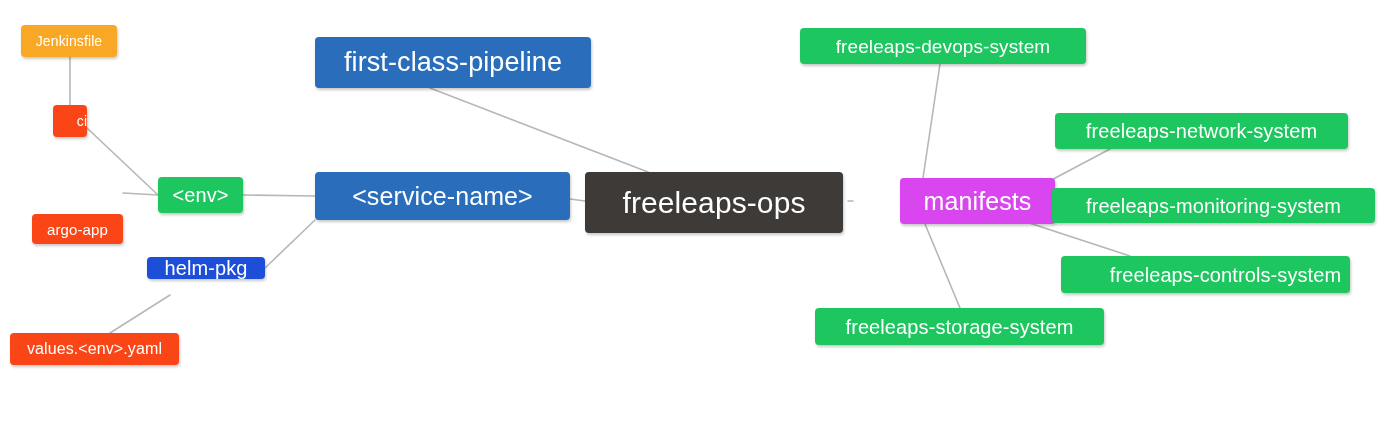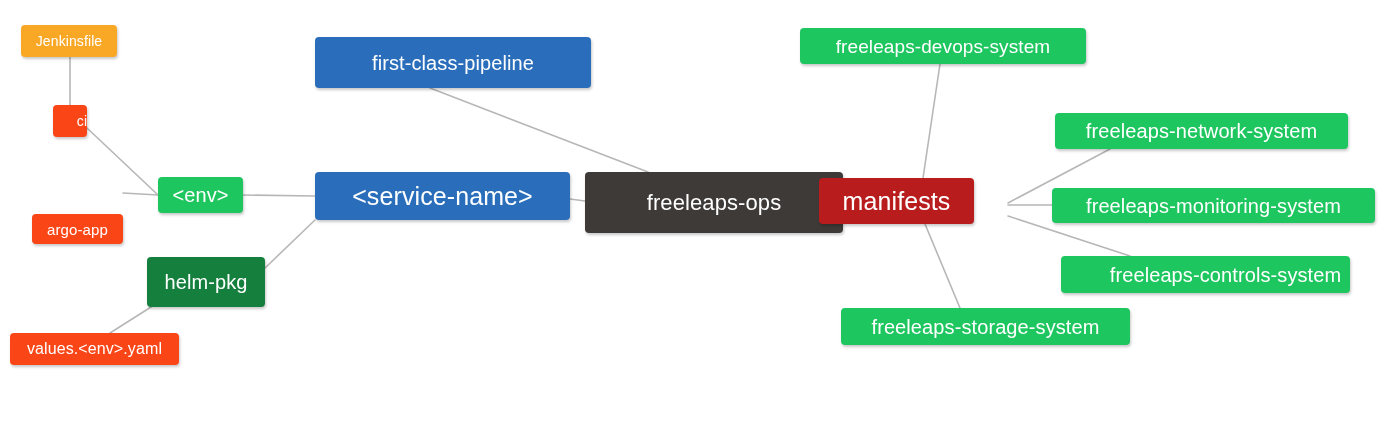--- a/index.html
+++ b/index.html
@@ -67,47 +67,47 @@
       </div>
       <div class="node" style="left: 53px; top: 105px; width: 34px; height: 32px; background: rgb(250, 70, 22); font-size: 14px; padding-left: 24px;">
         <span>ci</span>
       </div>
       <div class="node" style="left: 32px; top: 178px; width: 91px; height: 30px; background: rgb(250, 70, 22); font-size: 15px; margin-top: 36px;">
         <span>argo-app</span>
       </div>
       <div class="node" style="left: 158px; top: 177px; width: 85px; height: 36px; background: rgb(30, 198, 95); font-size: 20px;">
         <span>&lt;env&gt;</span>
       </div>
-      <div class="node" style="left: 147px; top: 257px; width: 118px; height: 50px; background: #15803d; font-size: 20px;">
+      <div class="node" style="left: 147px; top: 257px; width: 118px; height: 22px; background: #1d4ed8; font-size: 20px;">
         <span>helm-pkg</span>
       </div>
       <div class="node" style="left: 10px; top: 333px; width: 169px; height: 32px; background: rgb(250, 70, 22); font-size: 16px;">
         <span>values.&lt;env&gt;.yaml</span>
       </div>
-      <div class="node" style="left: 315px; top: 37px; width: 276px; height: 51px; background: rgb(42, 110, 187); font-size: 20px;">
+      <div class="node" style="left: 315px; top: 37px; width: 276px; height: 51px; background: rgb(42, 110, 187); font-size: 27px;">
         <span>first-class-pipeline</span>
       </div>
       <div class="node" style="left: 315px; top: 172px; width: 255px; height: 48px; background: rgb(42, 110, 187); font-size: 25px;">
         <span>&lt;service-name&gt;</span>
       </div>
-      <div class="node" style="left: 585px; top: 172px; width: 258px; height: 61px; background: rgb(62, 58, 56); font-size: 22px;">
+      <div class="node" style="left: 585px; top: 172px; width: 258px; height: 61px; background: rgb(62, 58, 56); font-size: 30px;">
         <span>freeleaps-ops</span>
       </div>
-      <div class="node" style="left: 819px; top: 178px; width: 155px; height: 46px; background: #b91c1c; font-size: 25px;">
+      <div class="node" style="left: 900px; top: 178px; width: 155px; height: 46px; background: #d946ef; font-size: 25px;">
         <span>manifests</span>
       </div>
       <div class="node" style="left: 800px; top: 28px; width: 286px; height: 36px; background: rgb(30, 198, 95); font-size: 19px;">
         <span>freeleaps-devops-system</span>
       </div>
       <div class="node" style="left: 1055px; top: 113px; width: 293px; height: 36px; background: rgb(30, 198, 95); font-size: 20px;">
         <span>freeleaps-network-system</span>
       </div>
       <div class="node" style="left: 1052px; top: 188px; width: 323px; height: 35px; background: rgb(30, 198, 95); font-size: 20px;">
         <span>freeleaps-monitoring-system</span>
       </div>
       <div class="node" style="left: 1061px; top: 256px; width: 289px; height: 37px; background: rgb(30, 198, 95); font-size: 20px; padding-left: 40px;">
         <span>freeleaps-controls-system</span>
       </div>
-      <div class="node" style="left: 815px; top: 308px; width: 289px; height: 37px; background: rgb(30, 198, 95); font-size: 20px; margin-left: 26px;">
+      <div class="node" style="left: 815px; top: 308px; width: 289px; height: 37px; background: rgb(30, 198, 95); font-size: 20px;">
         <span>freeleaps-storage-system</span>
       </div>
     </div>
 </div>
 
 </body></html>

